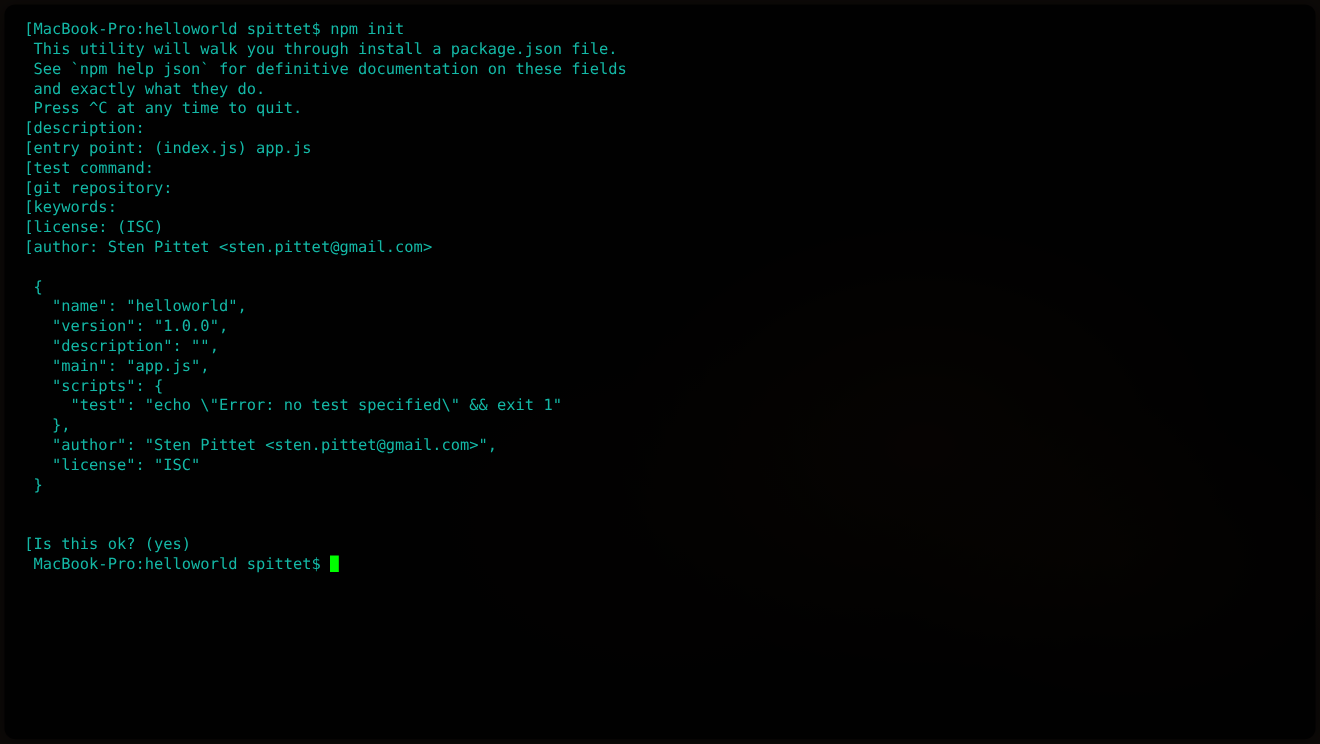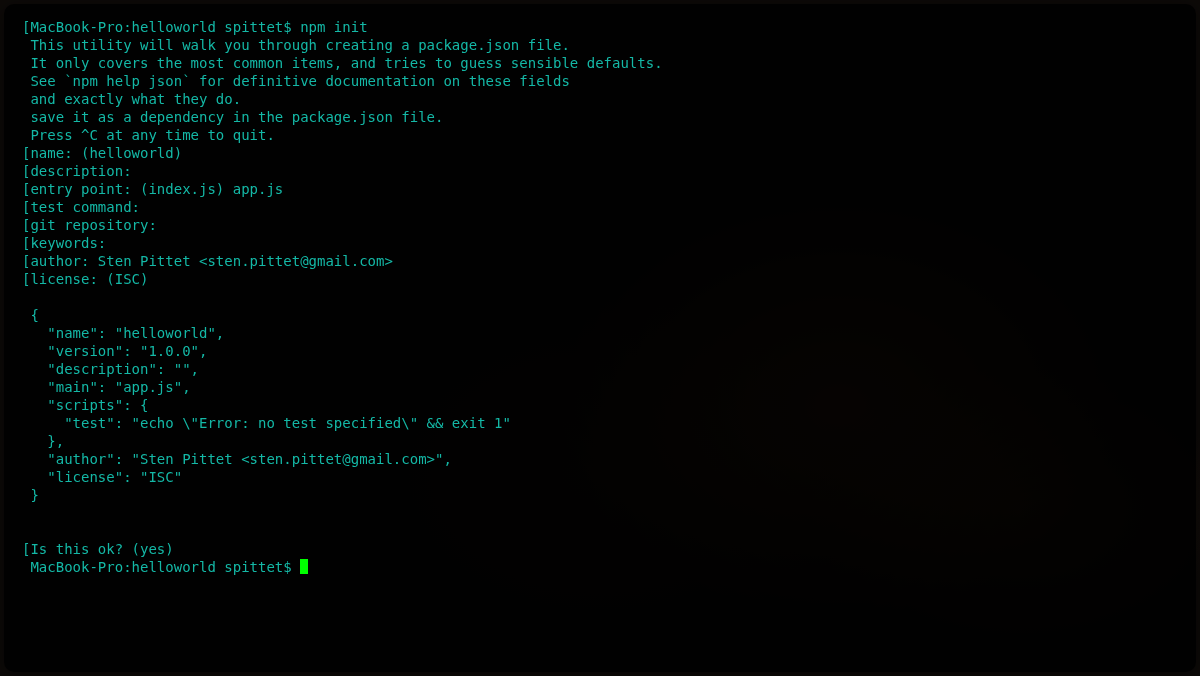--- a/index.html
+++ b/index.html
@@ -53,37 +53,34 @@
       margin-bottom: 1px;
     }
   </style>
 </head>
 <body>
 
 <div class="desktop-bg"></div>
 
 <div class="terminal-window">
   <div class="line">[MacBook-Pro:helloworld spittet$ npm init</div>
-  <div class="line"> This utility will walk you through creating a package.json file.</div>
-  <div class="line"> It only covers the most common items, and tries to guess sensible defaults.</div>
+  <div class="line"> This utility will walk you through install a package.json file.</div>
   <div class="line"></div>
   <div class="line"> See `npm help json` for definitive documentation on these fields</div>
   <div class="line"> and exactly what they do.</div>
   <div class="line"></div>
-  <div class="line"> save it as a dependency in the package.json file.</div>
   <div class="line"></div>
   <div class="line"> Press ^C at any time to quit.</div>
-  <div class="line">[name: (helloworld)</div>
   <div class="line">[description:</div>
   <div class="line">[entry point: (index.js) app.js</div>
   <div class="line">[test command:</div>
   <div class="line">[git repository:</div>
   <div class="line">[keywords:</div>
+  <div class="line">[license: (ISC)</div>
   <div class="line">[author: Sten Pittet &lt;sten.pittet@gmail.com&gt;</div>
-  <div class="line">[license: (ISC)</div>
   <div class="line">&nbsp;</div>
   <div class="line"> {</div>
   <div class="line">   "name": "helloworld",</div>
   <div class="line">   "version": "1.0.0",</div>
   <div class="line">   "description": "",</div>
   <div class="line">   "main": "app.js",</div>
   <div class="line">   "scripts": {</div>
   <div class="line">     "test": "echo \"Error: no test specified\" &amp;&amp; exit 1"</div>
   <div class="line">   },</div>
   <div class="line">   "author": "Sten Pittet &lt;sten.pittet@gmail.com&gt;",</div>

